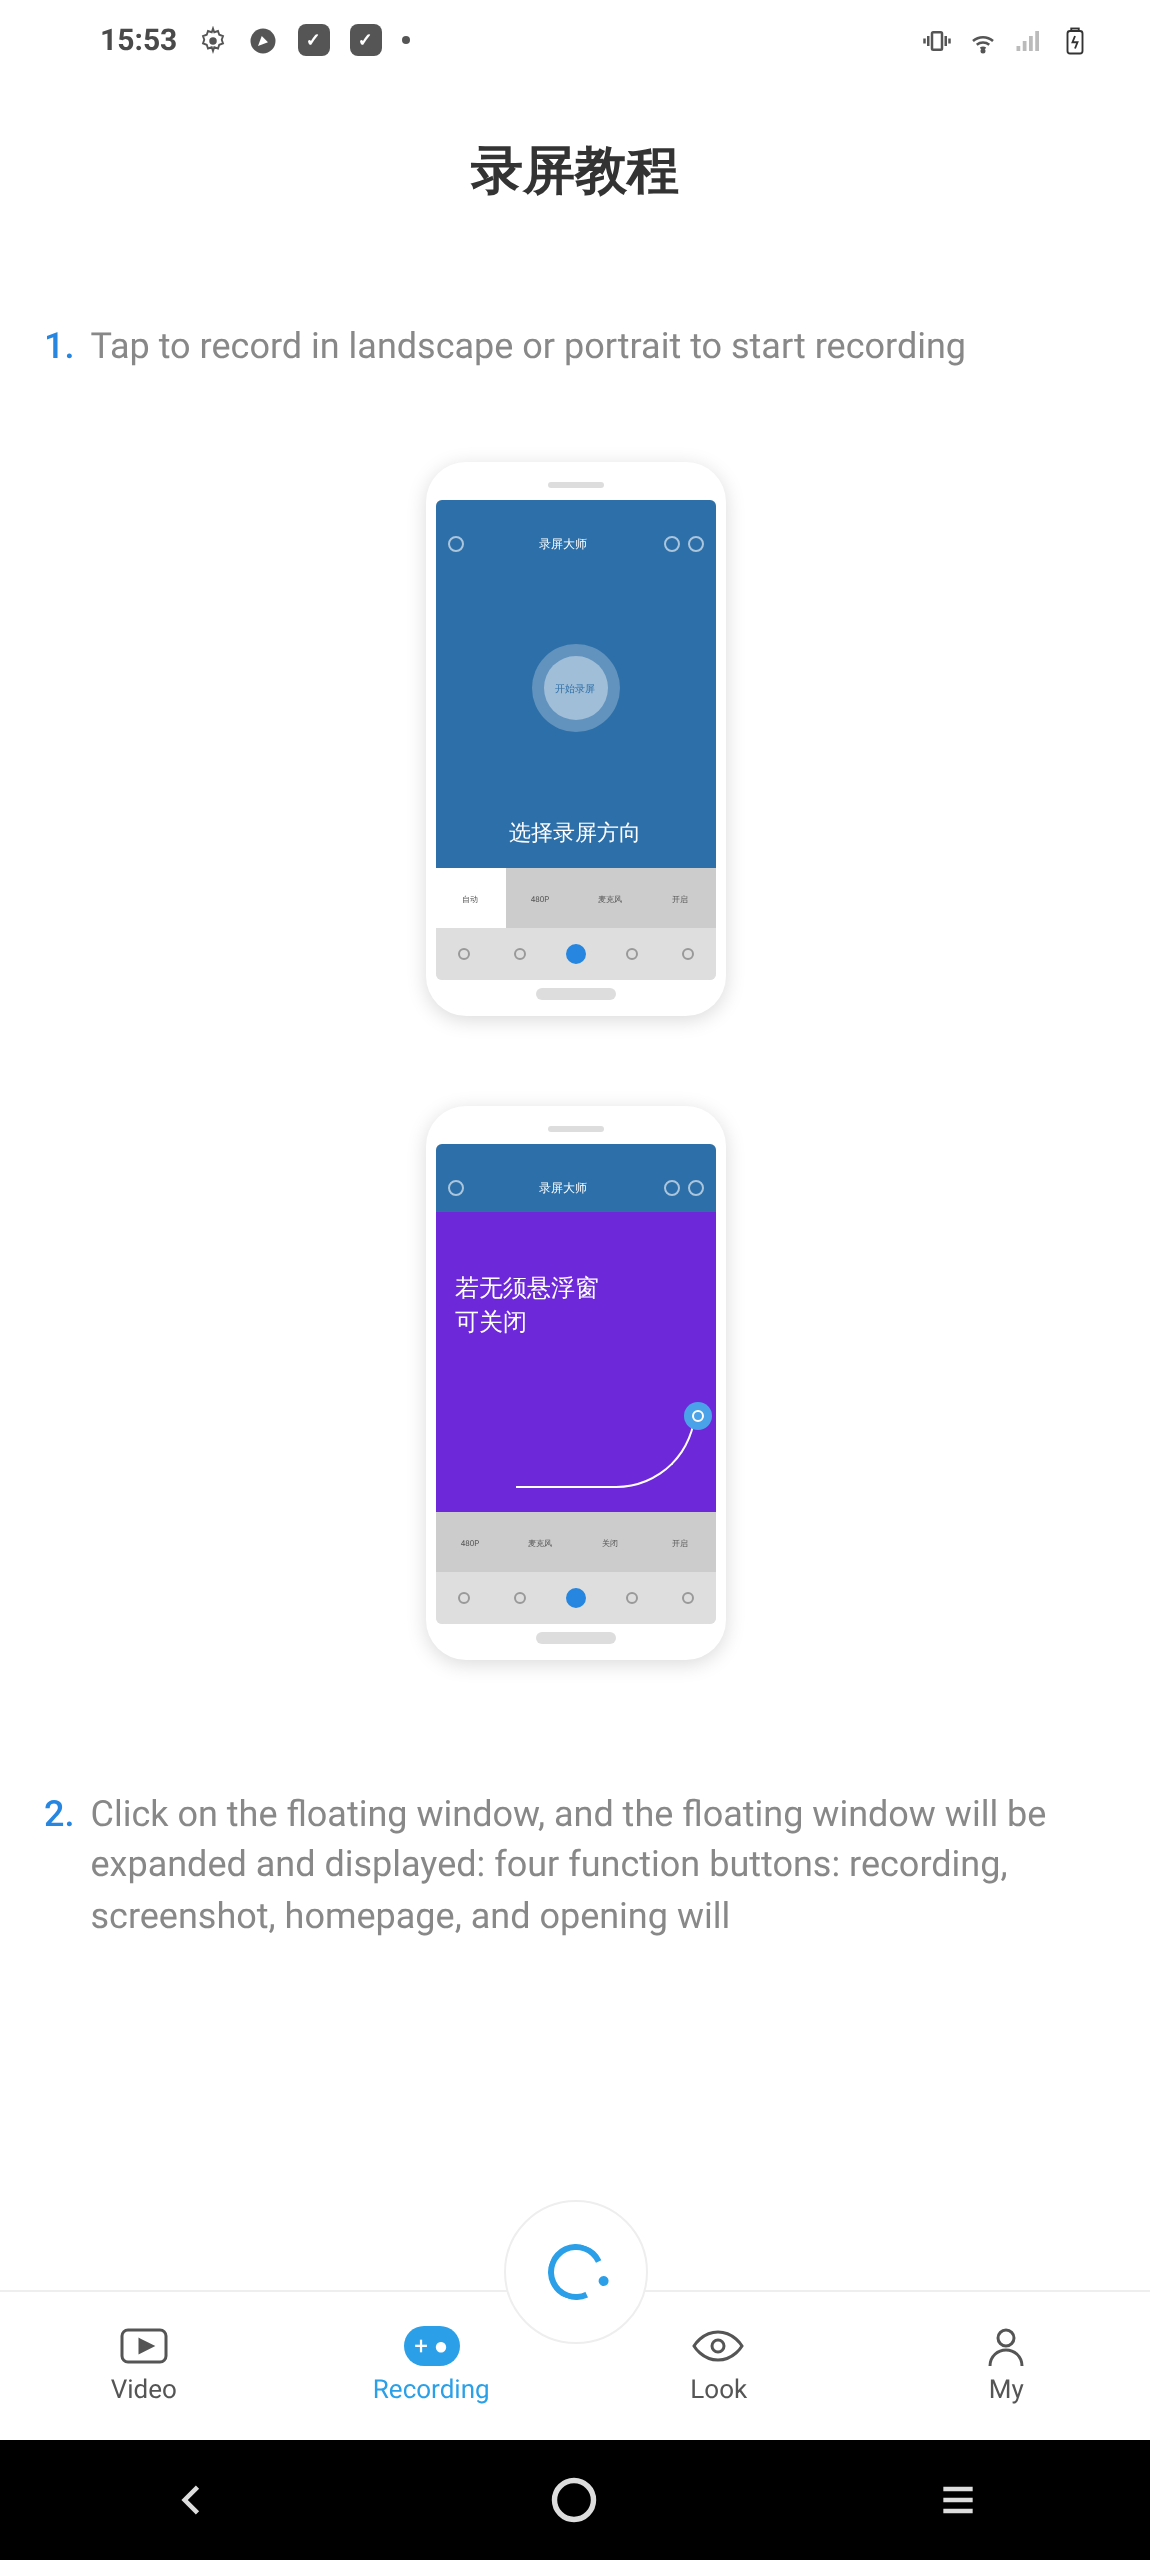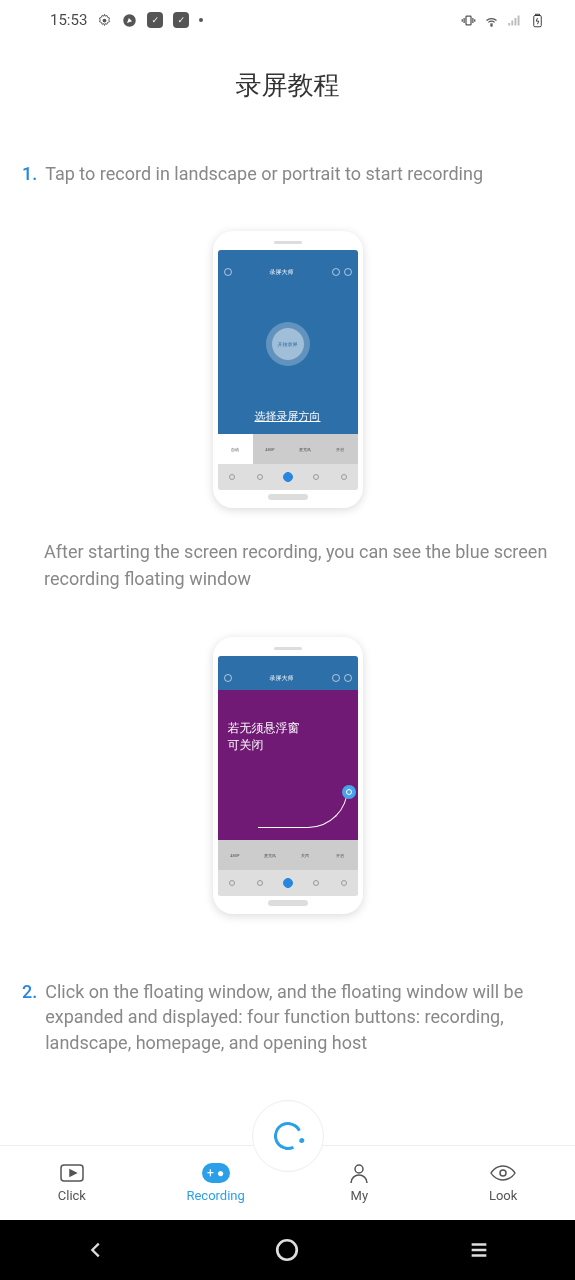--- a/index.html
+++ b/index.html
@@ -12,35 +12,35 @@
   overflow: hidden;
 }
 .status-bar {
   height: 40px;
   display: flex;
   align-items: center;
   justify-content: space-between;
   padding: 0 30px 0 50px;
   font-size: 15px;
   color: #4a4a4a;
-  font-weight: 400;
+  font-weight: 700;
 }
 .status-left { display: flex; align-items: center; gap: 10px; }
 .status-right { display: flex; align-items: center; gap: 8px; }
 .status-icon { width: 15px; height: 15px; display: inline-flex; align-items: center; justify-content: center; }
 .rounded-square { width: 16px; height: 16px; background: #555; border-radius: 4px; display: inline-flex; align-items: center; justify-content: center; }
 .rounded-square::after { content: "✓"; color: #fff; font-size: 9px; }
 .dot { width: 4px; height: 4px; background: #555; border-radius: 50%; }
 
 .page-title {
   text-align: center;
   font-size: 26px;
   color: #333;
   padding: 28px 0 18px;
-  font-weight: 400;
+  font-weight: 700;
 }
 
 .content {
   padding: 0 22px;
   height: 1080px;
   overflow: hidden;
 }
 
 .step {
   margin-top: 40px;
@@ -132,21 +132,21 @@
   justify-content: center;
   font-size: 5px;
   color: #2d6fa8;
 }
 .phone-overlay-text {
   position: absolute;
   color: #fff;
   font-size: 11px;
   font-weight: 500;
 }
-.phone-overlay-text.ov1 { bottom: 10px; text-decoration: underline; }
+.phone-overlay-text.ov1 { bottom: 10px; }
 .phone-settings {
   height: 30px;
   background: #ccc;
   display: flex;
   font-size: 4px;
   color: #555;
 }
 .phone-setting-col {
   flex: 1;
   display: flex;
@@ -174,21 +174,21 @@
 .phone-home-btn {
   width: 40px;
   height: 6px;
   background: #ddd;
   border-radius: 4px;
   margin: 4px auto 0;
 }
 
 .phone-main2 {
   height: 150px;
-  background: #701a75;
+  background: #6d28d9;
   position: relative;
   padding: 30px 10px;
 }
 .phone-main2-text {
   color: #fff;
   font-size: 12px;
   font-weight: 500;
   line-height: 1.4;
 }
 .float-dot {
@@ -417,21 +417,20 @@
             <span class="phone-nav-icon"></span>
           </div>
         <div class="phone-nav-item">
             <span class="phone-nav-icon"></span>
           </div>
       </div>
     </div>
     <div class="phone-home-btn"></div>
   </div>
 
-  <div class="step-desc">After starting the screen recording, you can see the blue screen recording floating window</div>
 
   <div class="phone-mock">
     <div class="phone-speaker"></div>
     <div class="phone-screen">
       <div class="phone-statusbar"></div>
       <div class="phone-header">
         <span class="phone-header-gear"></span>
         <span>录屏大师</span>
         <div class="phone-header-right">
           <span class="phone-header-gear"></span>
@@ -474,62 +473,62 @@
         <div class="phone-nav-item">
             <span class="phone-nav-icon"></span>
           </div>
       </div>
     </div>
     <div class="phone-home-btn"></div>
   </div>
 
   <div class="step" style="margin-top:65px;">
     <span class="step-num">2.</span>
-    <span class="step-text">Click on the floating window, and the floating window will be expanded and displayed: four function buttons: recording, landscape, homepage, and opening host</span>
+    <span class="step-text">Click on the floating window, and the floating window will be expanded and displayed: four function buttons: recording, screenshot, homepage, and opening will</span>
   </div>
 
 </div>
 
 <div class="center-orb-wrap">
   <div class="center-orb"></div>
 </div>
 
 <div class="bottom-tabbar">
   <div class="tab-item">
     <div class="tab-icon">
       <svg viewBox="0 0 28 20" fill="none" stroke="#555" stroke-width="1.5">
           <rect x="3" y="2" width="22" height="16" rx="3"></rect>
           <path d="M12 7l6 3-6 3z" fill="#555"></path>
         </svg>
     </div>
-    <span>Click</span>
+    <span>Video</span>
   </div>
   <div class="tab-item active">
     <div class="tab-icon">
       <div class="tab-pill">+ ●</div>
     </div>
     <span>Recording</span>
   </div>
   <div class="tab-item">
     <div class="tab-icon">
       <svg viewBox="0 0 28 20" fill="none" stroke="#555" stroke-width="1.5">
-          <circle cx="14" cy="6" r="4"></circle>
-          <path d="M6 20c0-5 4-8 8-8s8 3 8 8"></path>
+          <path d="M2 10s4-7 12-7 12 7 12 7-4 7-12 7-12-7-12-7z"></path>
+          <circle cx="14" cy="10" r="3"></circle>
         </svg>
     </div>
-    <span>My</span>
+    <span>Look</span>
   </div>
   <div class="tab-item">
     <div class="tab-icon">
       <svg viewBox="0 0 28 20" fill="none" stroke="#555" stroke-width="1.5">
-          <path d="M2 10s4-7 12-7 12 7 12 7-4 7-12 7-12-7-12-7z"></path>
-          <circle cx="14" cy="10" r="3"></circle>
+          <circle cx="14" cy="6" r="4"></circle>
+          <path d="M6 20c0-5 4-8 8-8s8 3 8 8"></path>
         </svg>
     </div>
-    <span>Look</span>
+    <span>My</span>
   </div>
 </div>
 
 <div class="system-nav">
   <div class="sys-nav-btn">
     <svg viewBox="0 0 24 24" width="22" height="22" fill="none" stroke="#ddd" stroke-width="2.5">
         <path d="M15 5l-7 7 7 7"></path>
       </svg>
   </div>
   <div class="sys-nav-btn">

